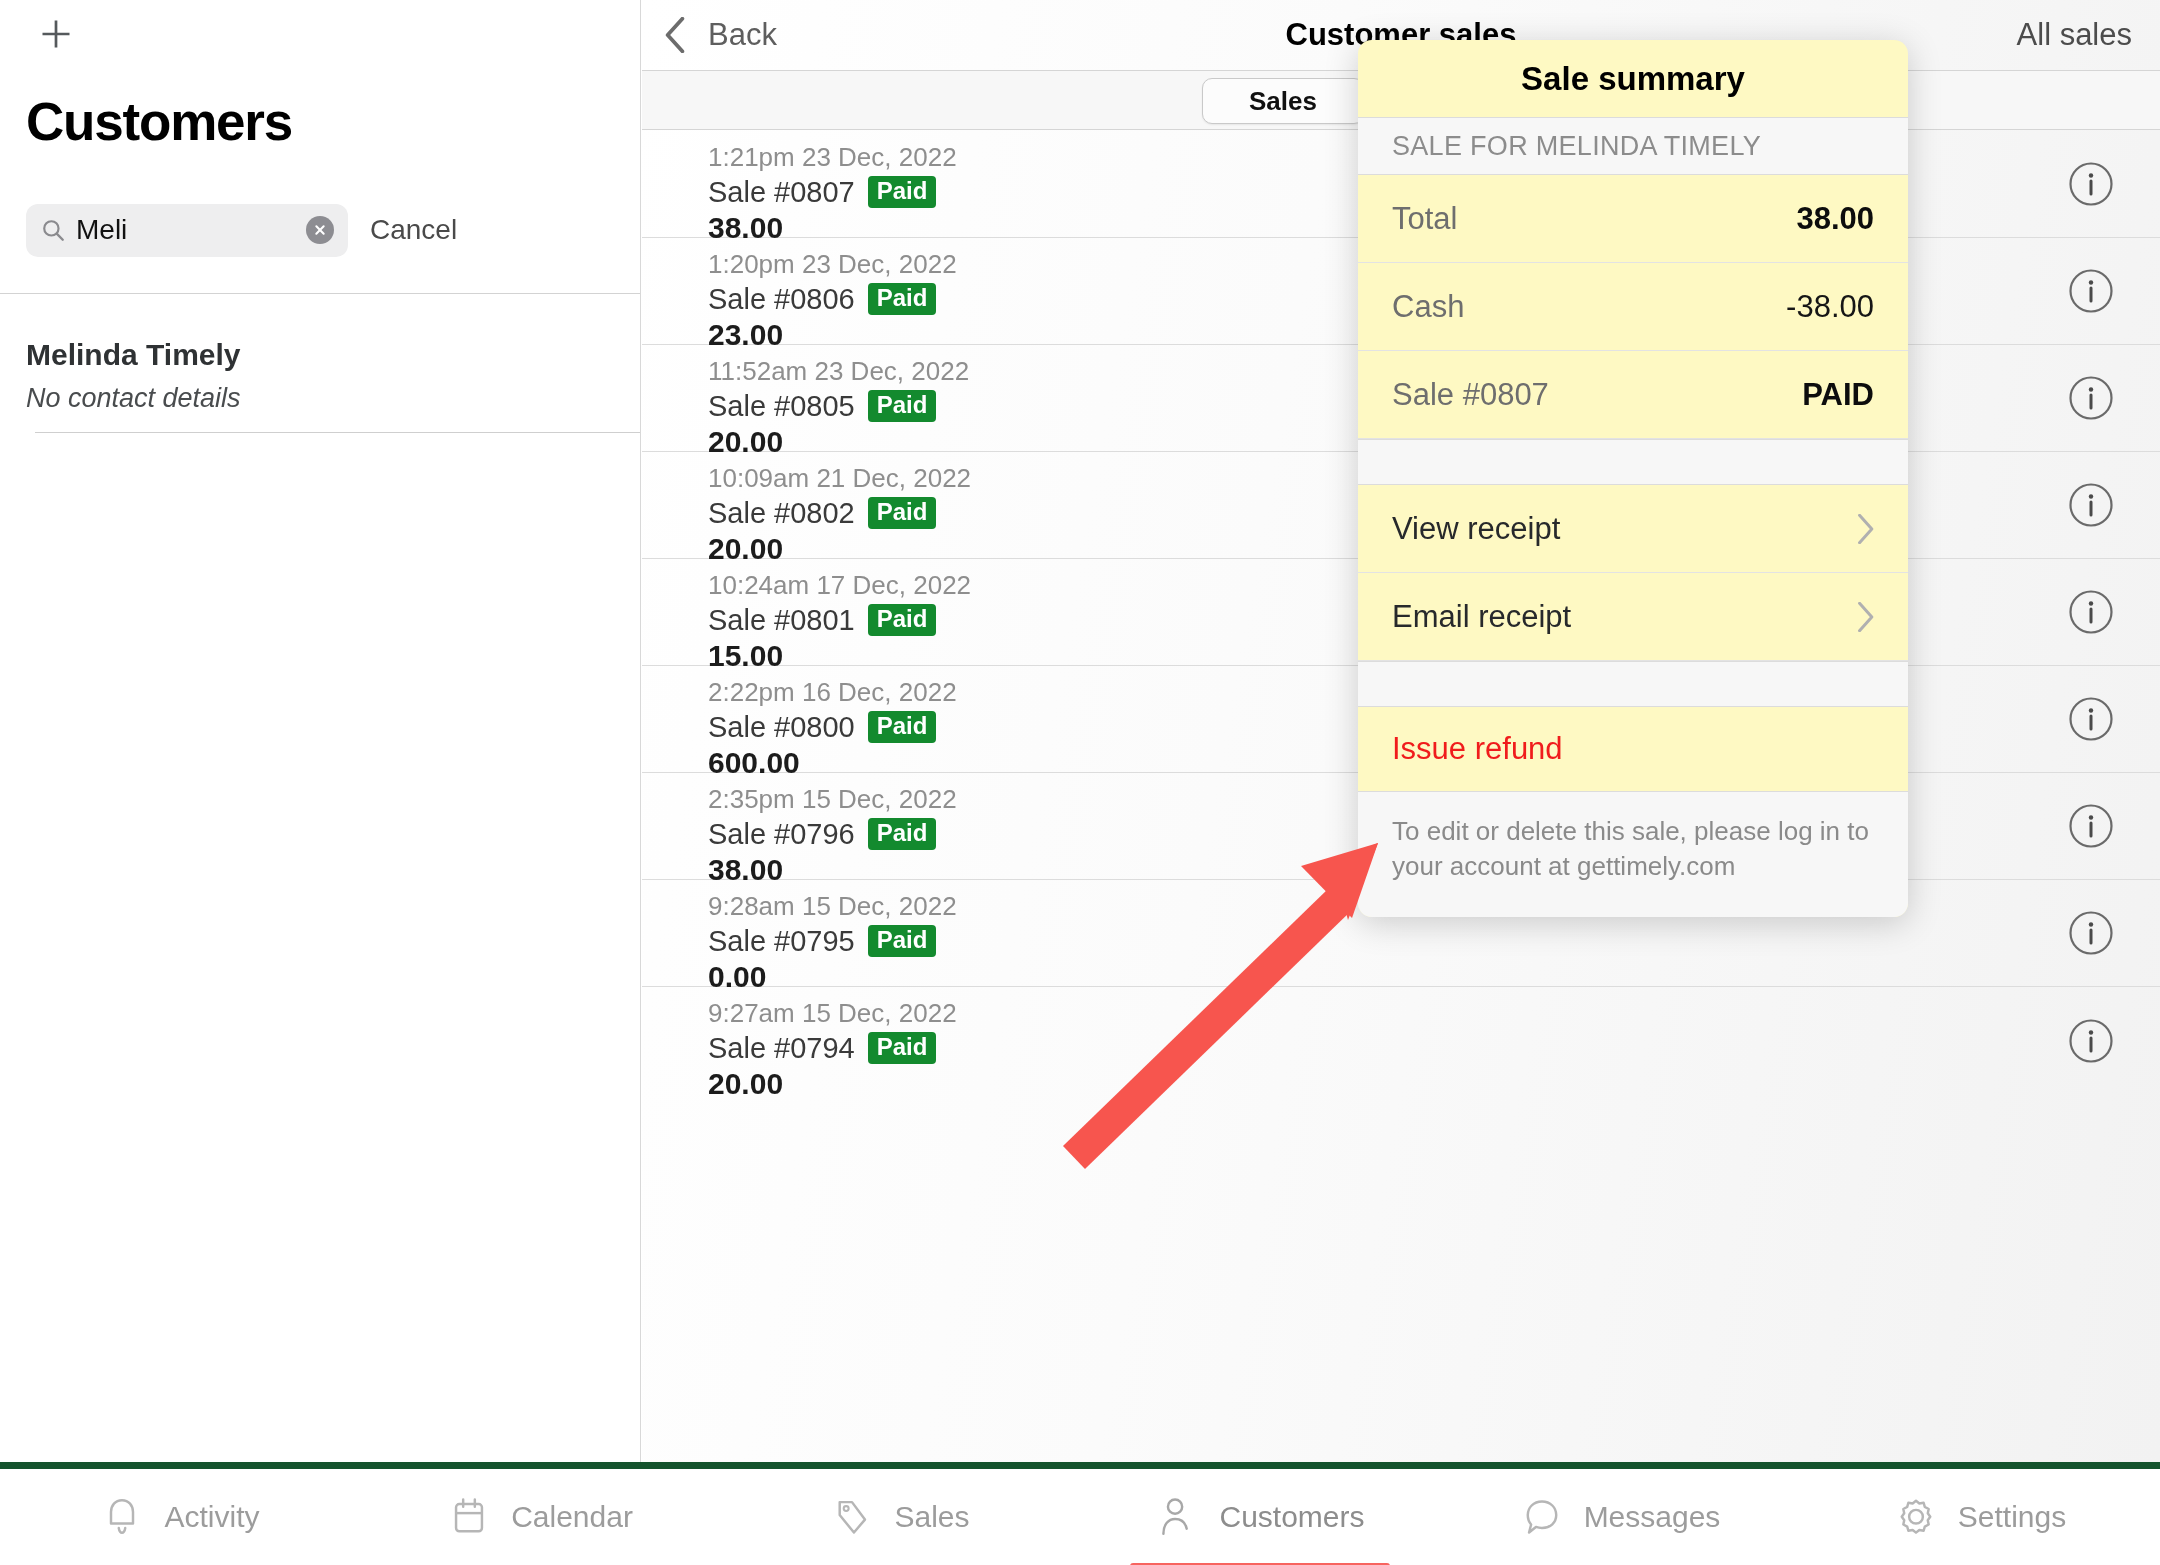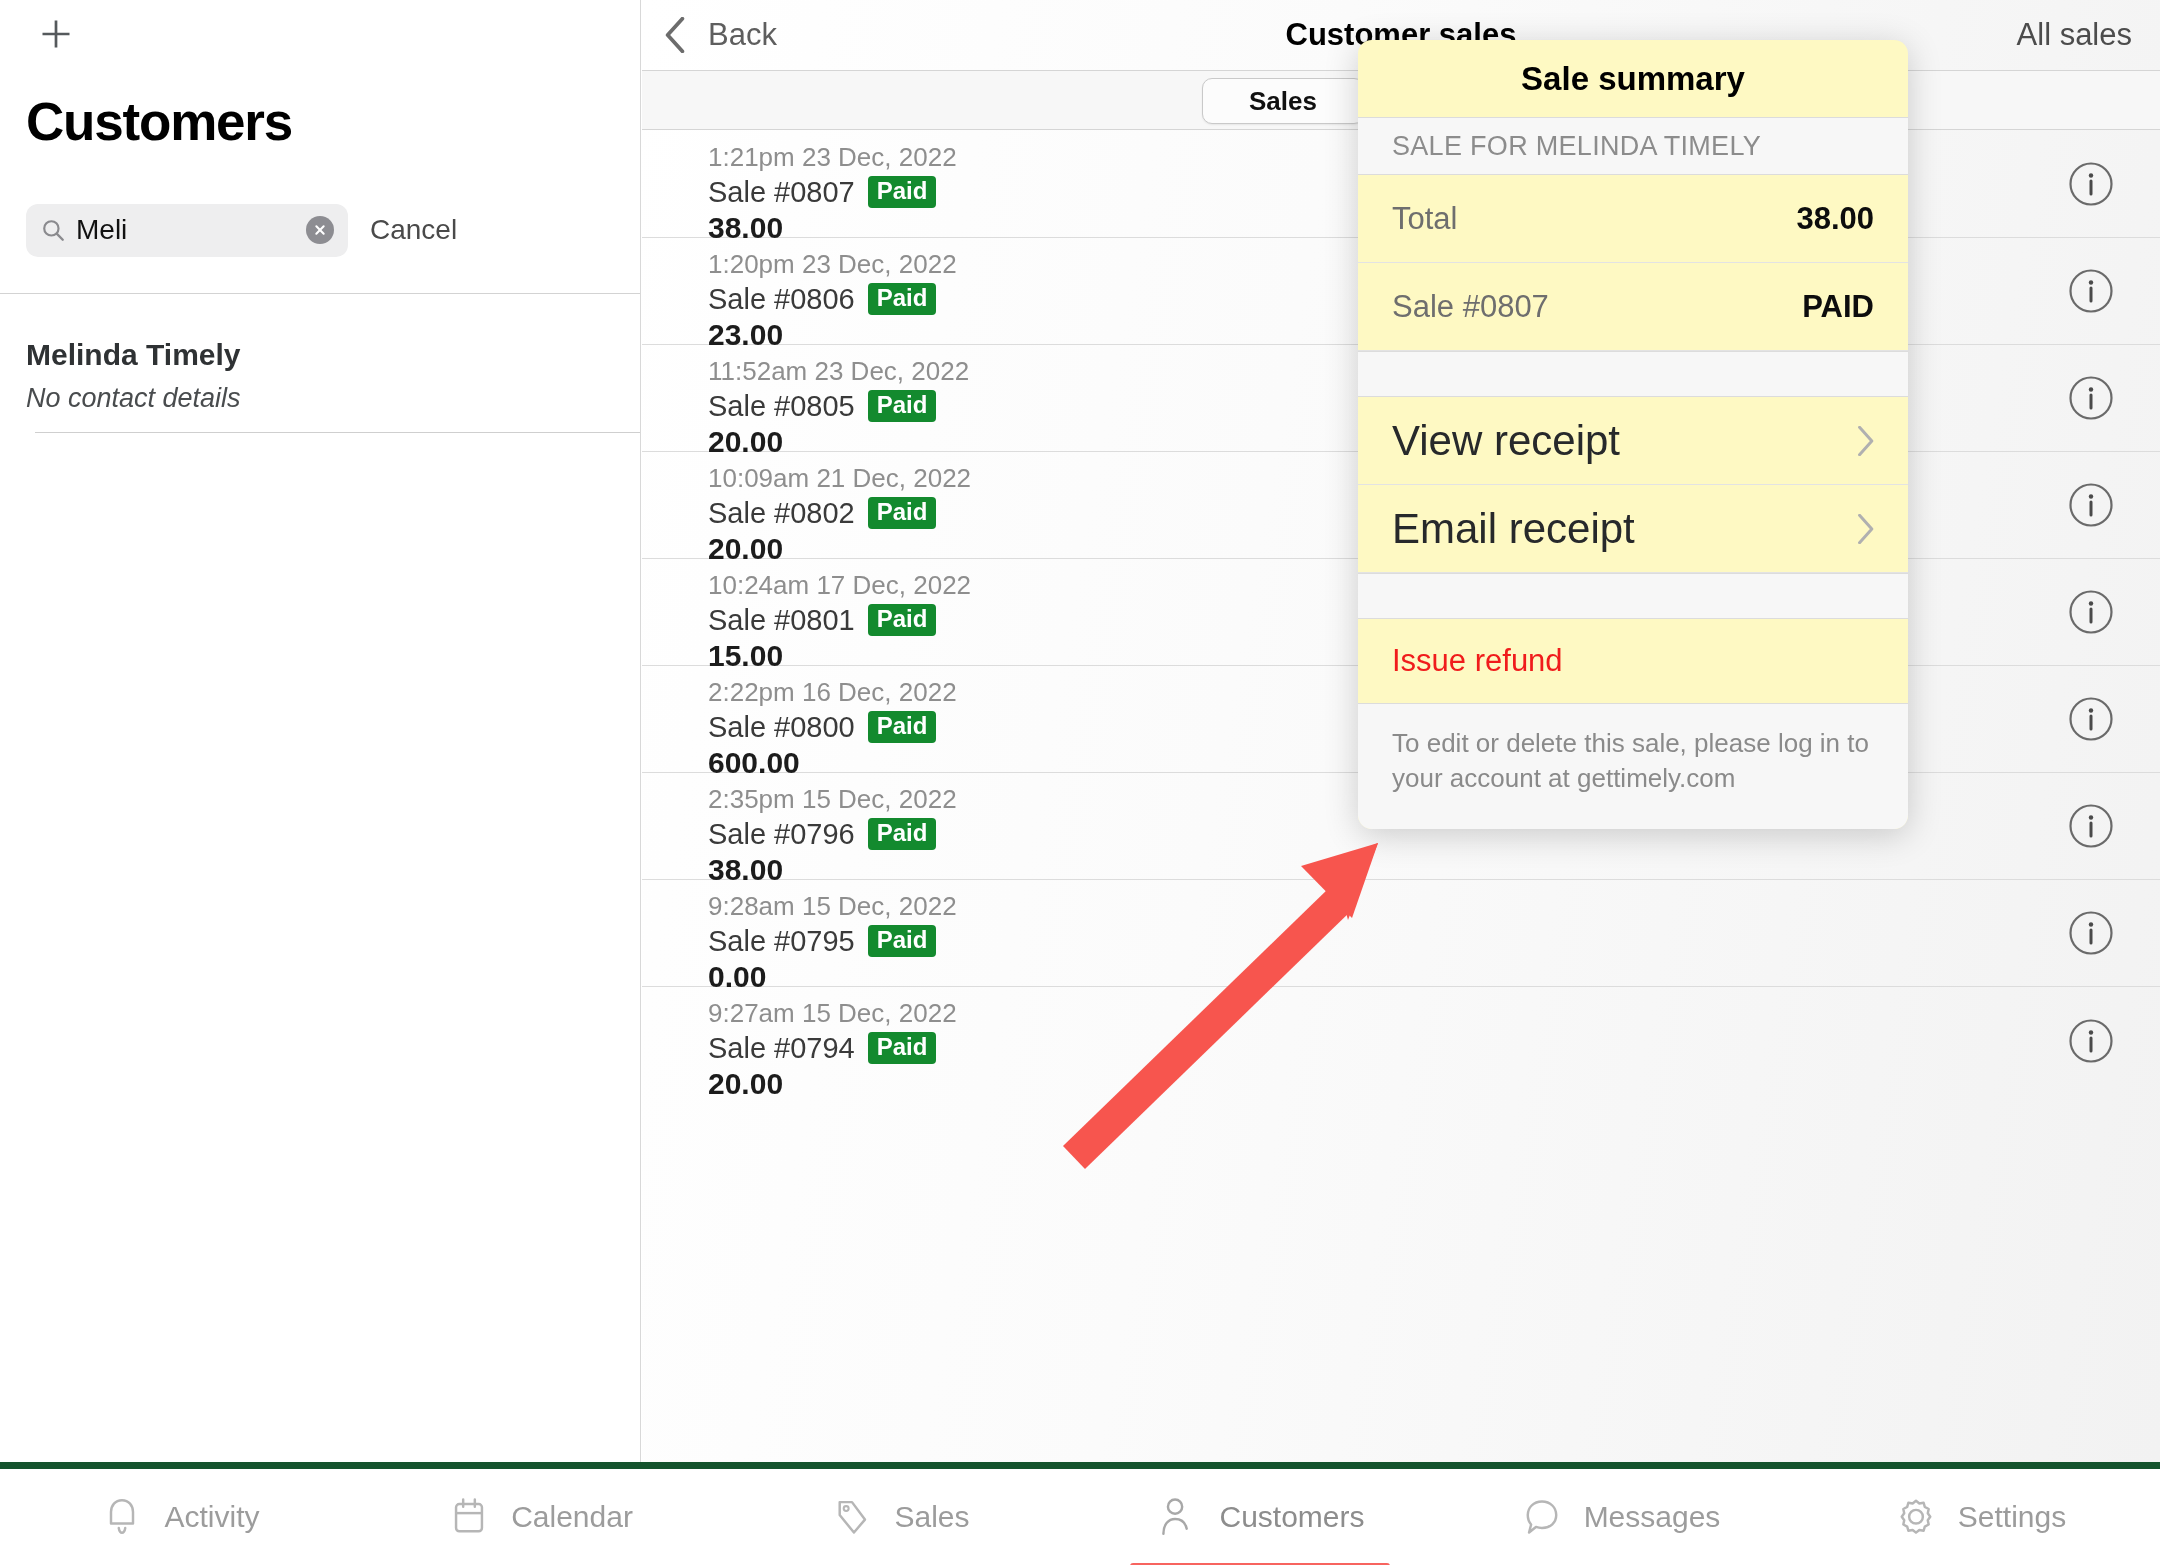--- a/index.html
+++ b/index.html
@@ -196,21 +196,21 @@
   .pop-gap {
     height: 46px; background: #f7f7f7;
     border-top: 1px solid #dcdcdc; border-bottom: 1px solid #dcdcdc;
   }
   .pop-action {
     height: 88px; display: flex; align-items: center; justify-content: space-between;
     padding: 0 34px; cursor: pointer;
     border-bottom: 1px solid #e3e3e3;
   }
   .pop-action:last-of-type { border-bottom: none; }
-  .pop-action-label { font-size: 42px; color: #27292b; }
+  .pop-action-label { font-size: 31px; color: #27292b; }
   .pop-chev { width: 18px; height: 30px; color: #b0b0b0; display:block; }
   .pop-danger {
     height: 84px; display: flex; align-items: center;
     padding: 0 34px; cursor: pointer;
   }
   .pop-danger-label { font-size: 31px; color: #f01c1c; }
   .pop-foot {
     background: #f7f7f7; border-top: 1px solid #dcdcdc;
     padding: 22px 34px 34px;
     font-size: 26px; color: #8a8a8a; line-height: 1.33;
@@ -457,20 +457,24 @@
 
   <div class="popover">
     <div class="pop-title">Sale summary</div>
     <div class="pop-section-head">SALE FOR MELINDA TIMELY</div>
 
     <div class="pop-kv">
       <span class="pop-k">Total</span>
       <span class="pop-v">38.00</span>
     </div>
     <div class="pop-kv">
+      <span class="pop-k">Cash</span>
+      <span class="pop-v plain">-38.00</span>
+    </div>
+    <div class="pop-kv">
       <span class="pop-k">Sale #0807</span>
       <span class="pop-v">PAID</span>
     </div>
 
     <div class="pop-gap"></div>
 
     <div class="pop-action">
       <span class="pop-action-label">View receipt</span>
       <svg class="pop-chev" viewBox="0 0 12 22">
         <path d="M2 1 L11 11 L2 21" fill="none" stroke="currentColor" stroke-width="2.2" stroke-linecap="round" stroke-linejoin="round"></path>

